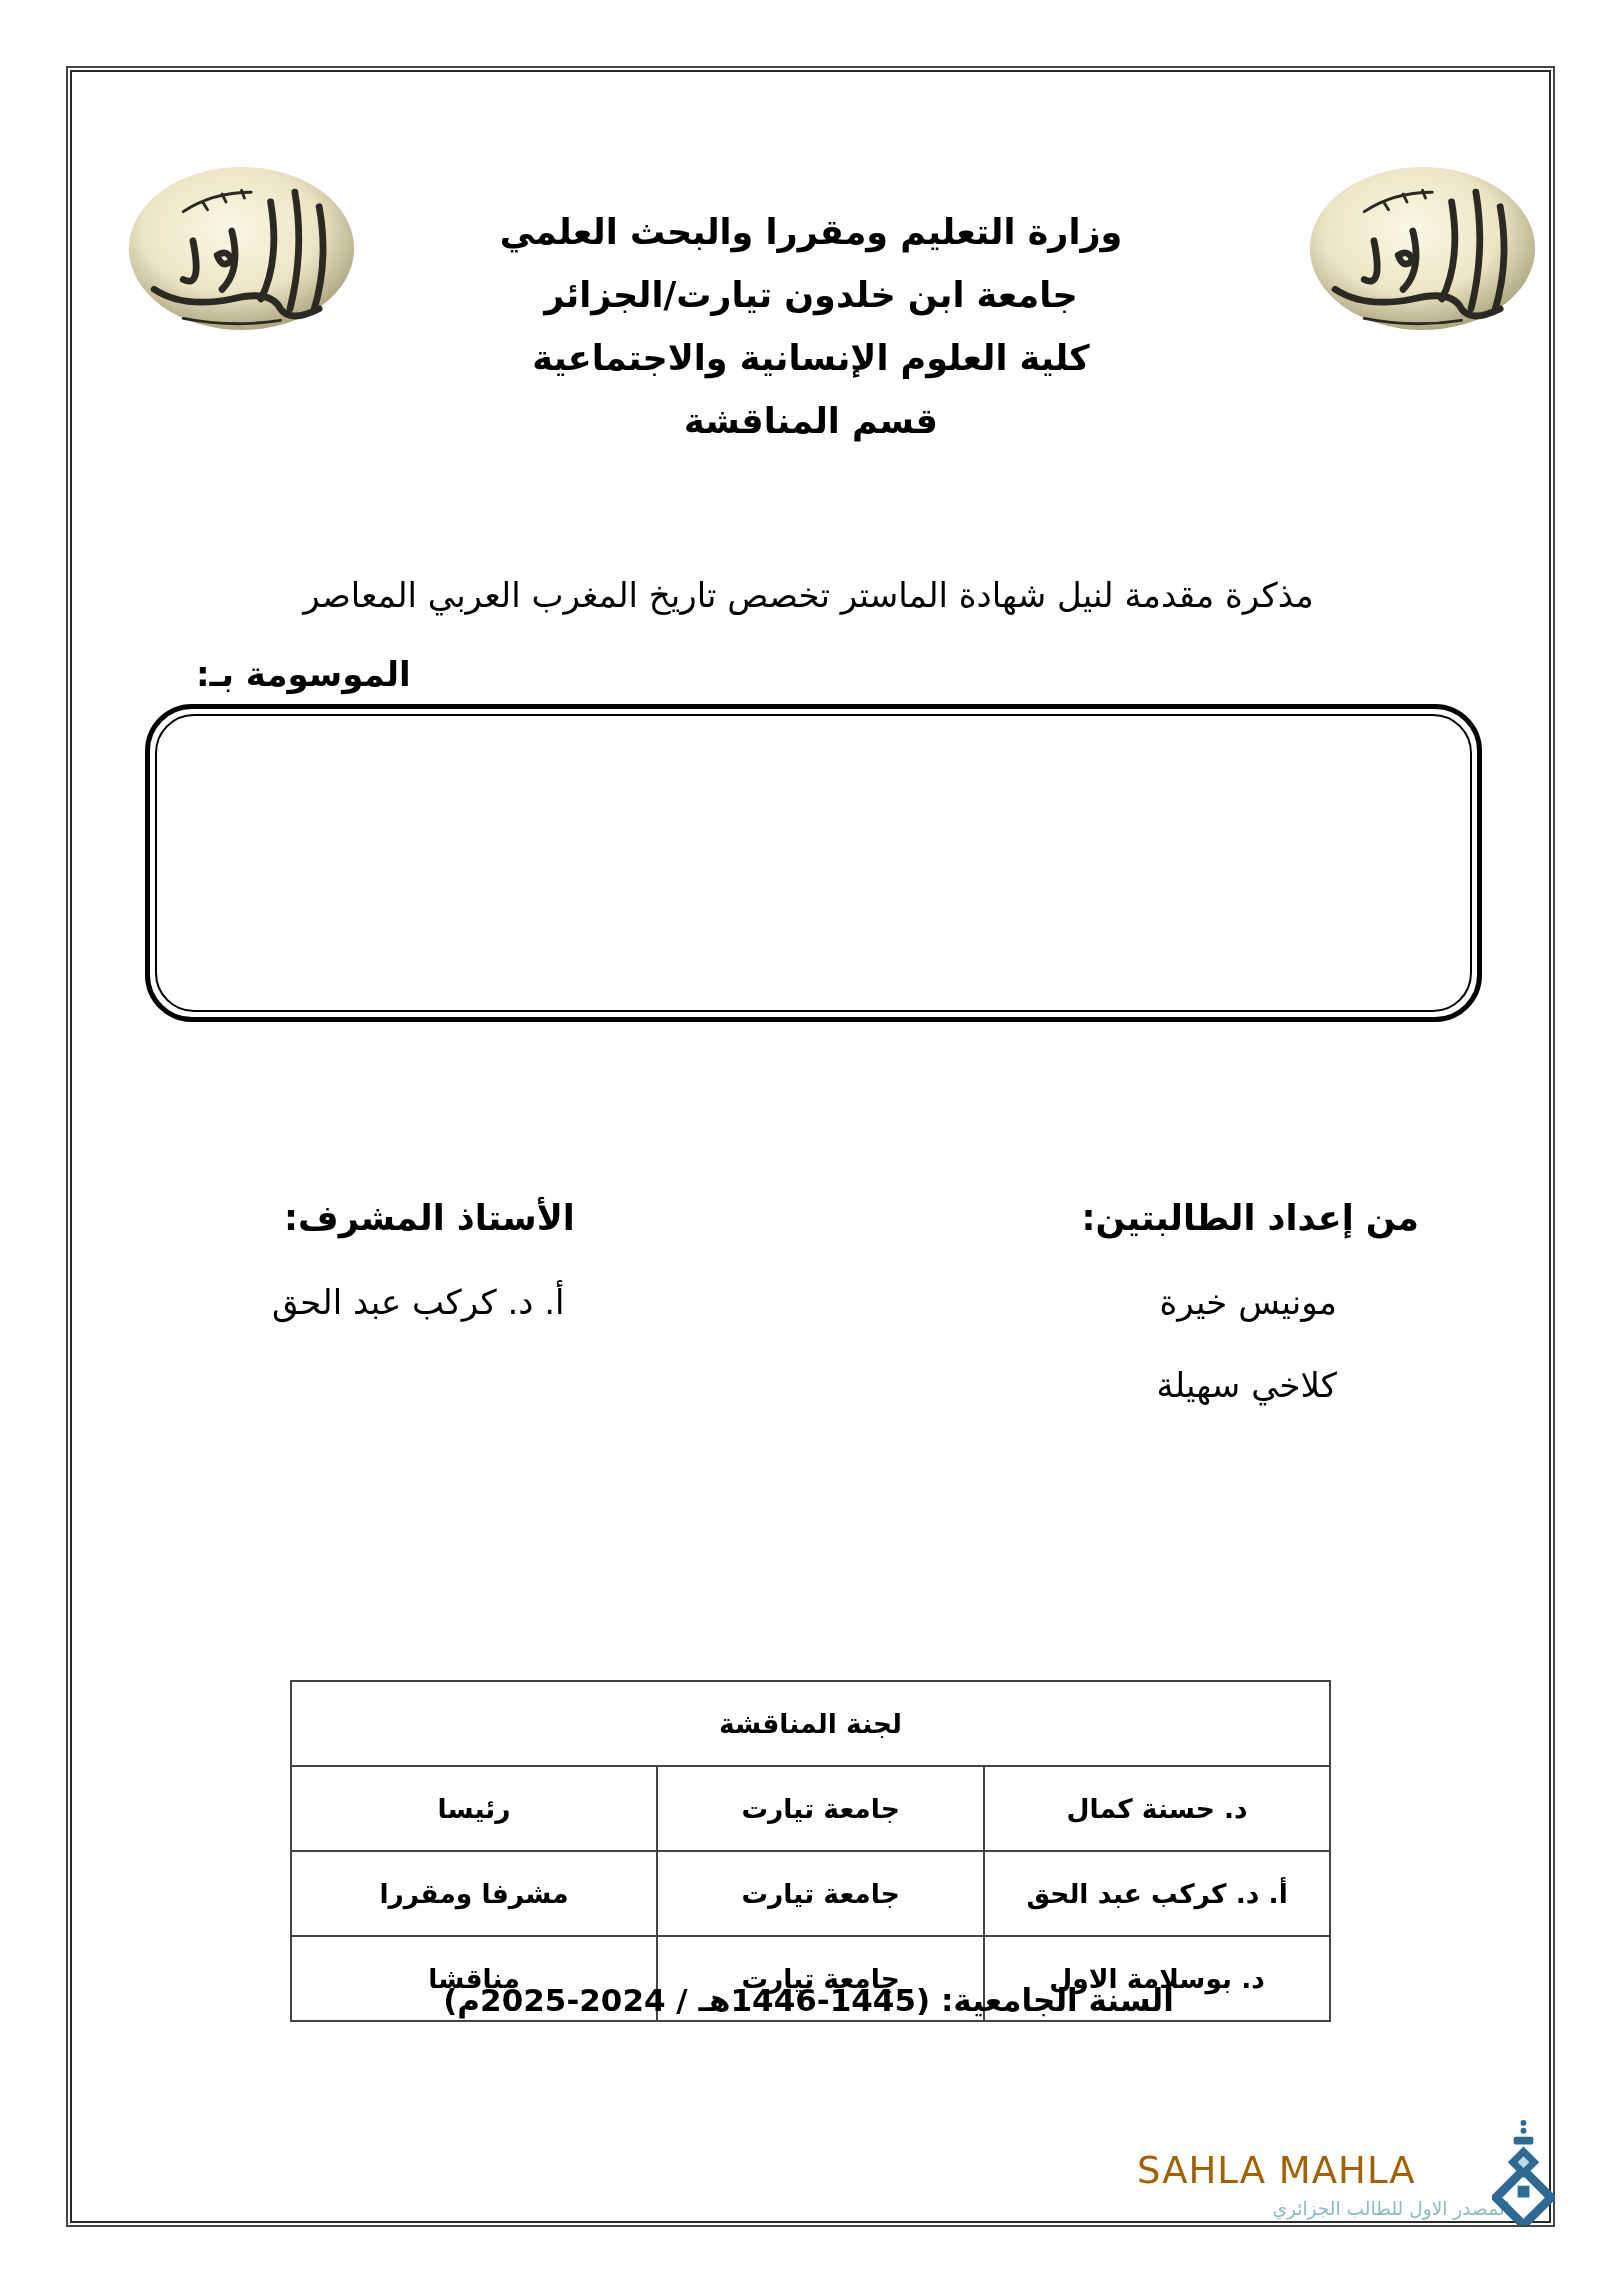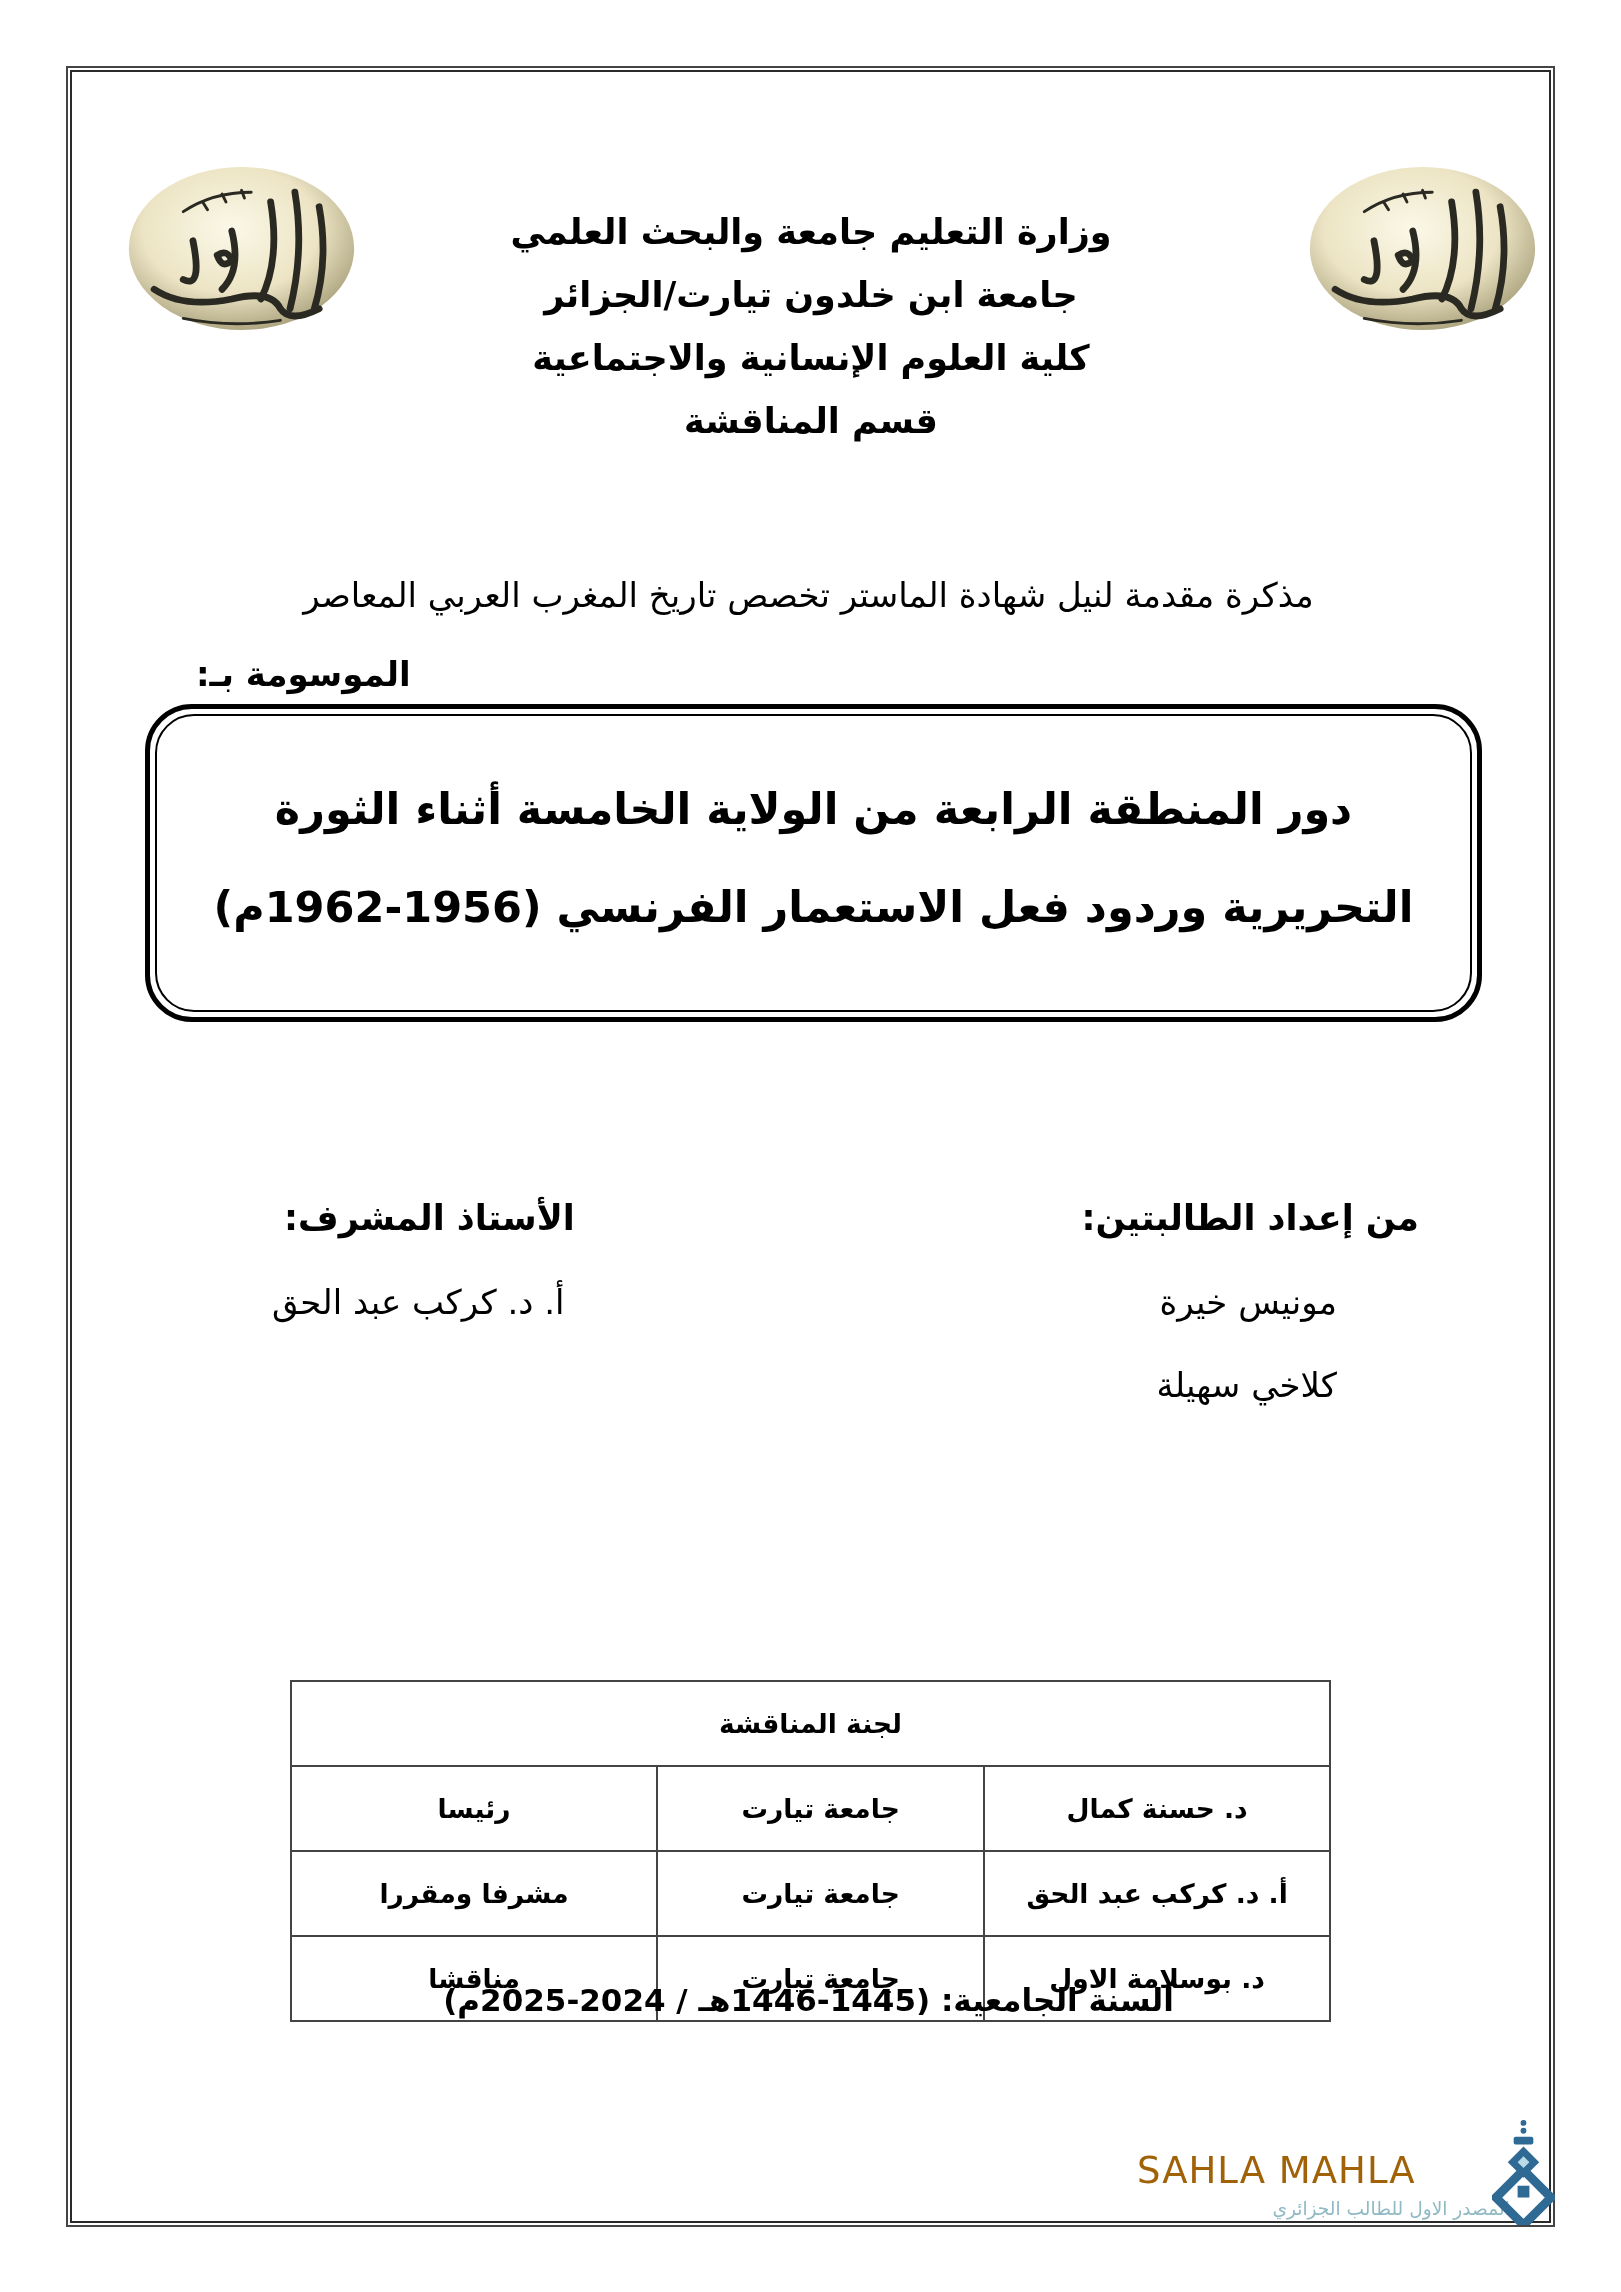--- a/index.html
+++ b/index.html
@@ -264,35 +264,31 @@
     </g>
     <g fill="none" stroke="#2b2a22" stroke-width="3" stroke-linecap="round">
       <path d="M60 50 Q90 30 130 30"></path>
       <path d="M60 160 Q110 170 160 162"></path>
       <path d="M80 40 L85 48 M100 32 L104 40 M120 28 L123 36"></path>
     </g>
   </svg>
 </div>
 
 <div class="header-block">
-  <div class="header-line">وزارة التعليم جامعة والبحث العلمي</div>
+  <div class="header-line">وزارة التعليم ومقررا والبحث العلمي</div>
   <div class="header-line">جامعة ابن خلدون تيارت/الجزائر</div>
   <div class="header-line">كلية العلوم الإنسانية والاجتماعية</div>
   <div class="header-line">قسم المناقشة</div>
 </div>
 
 <div class="degree-line">مذكرة مقدمة لنيل شهادة الماستر تخصص تاريخ المغرب العربي المعاصر</div>
 <div class="titled-line">الموسومة بـ:</div>
 
 <div class="title-box-outer">
   <div class="title-box-inner"></div>
-  <div class="title-text">
-    <div>دور المنطقة الرابعة من الولاية الخامسة أثناء الثورة</div>
-    <div>التحريرية وردود فعل الاستعمار الفرنسي (1956-1962م)</div>
-  </div>
 </div>
 
 <div class="students-heading">من إعداد الطالبتين:</div>
 <div class="student-name student-1">مونيس خيرة</div>
 <div class="student-name student-2">كلاخي سهيلة</div>
 
 <div class="supervisor-heading">الأستاذ المشرف:</div>
 <div class="supervisor-name">أ. د. كركب عبد الحق</div>
 
 <table class="committee-table">

